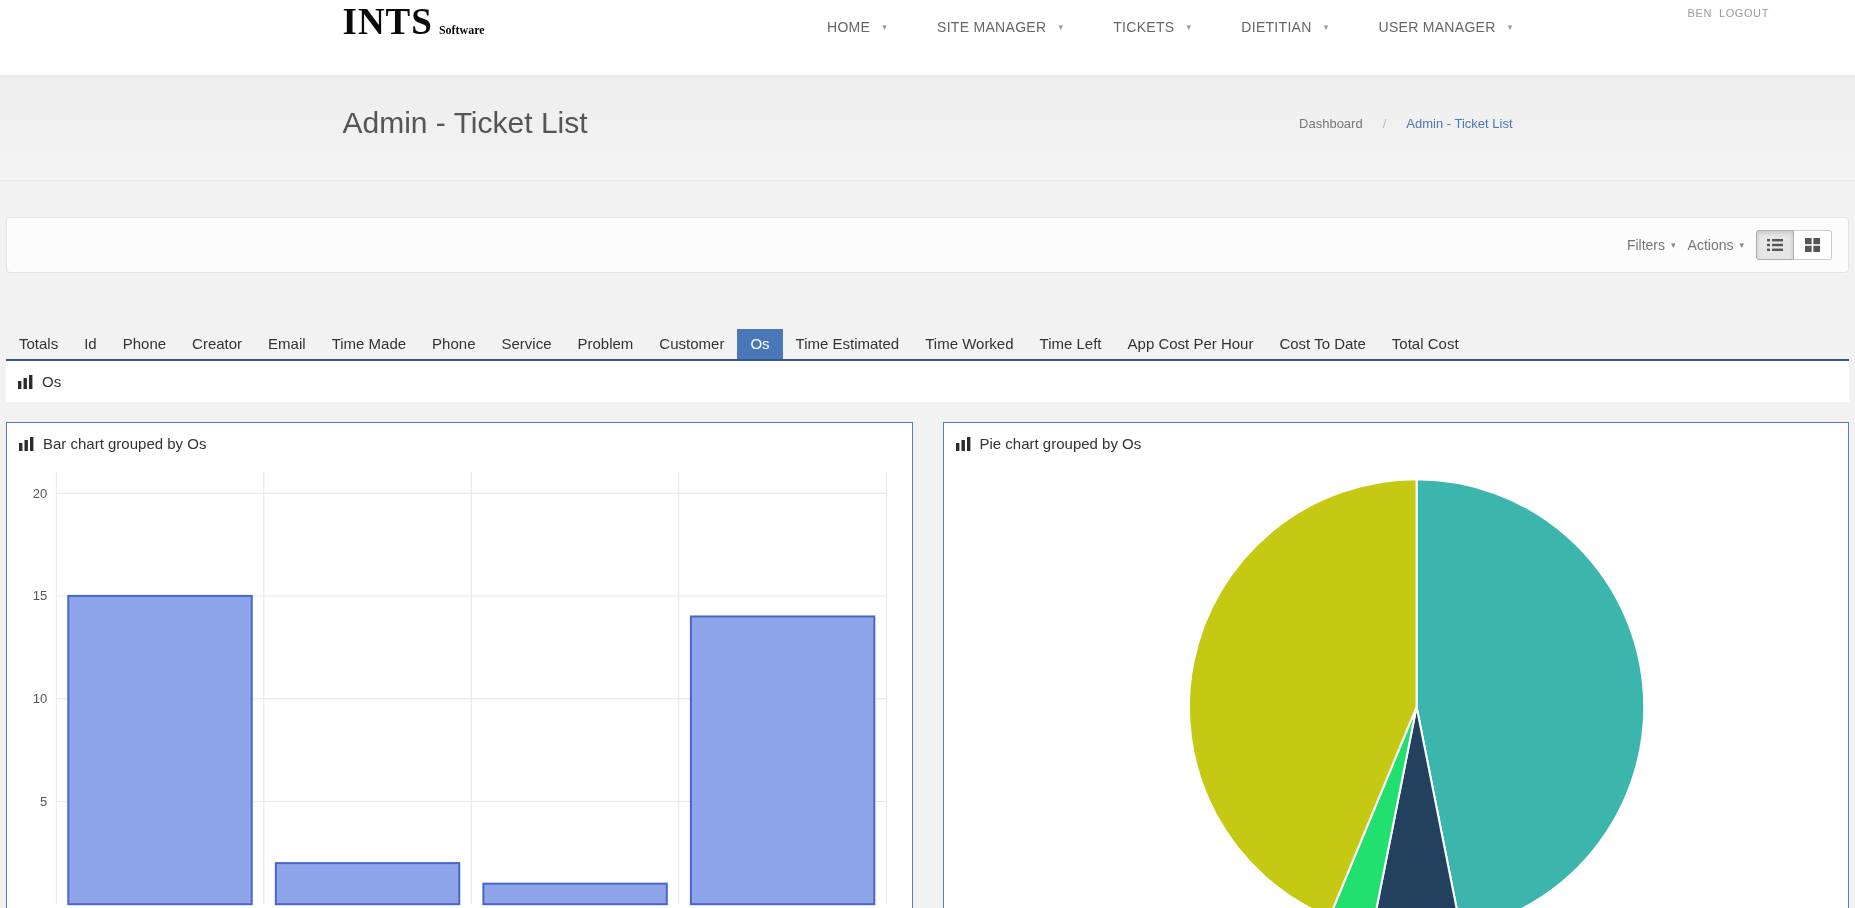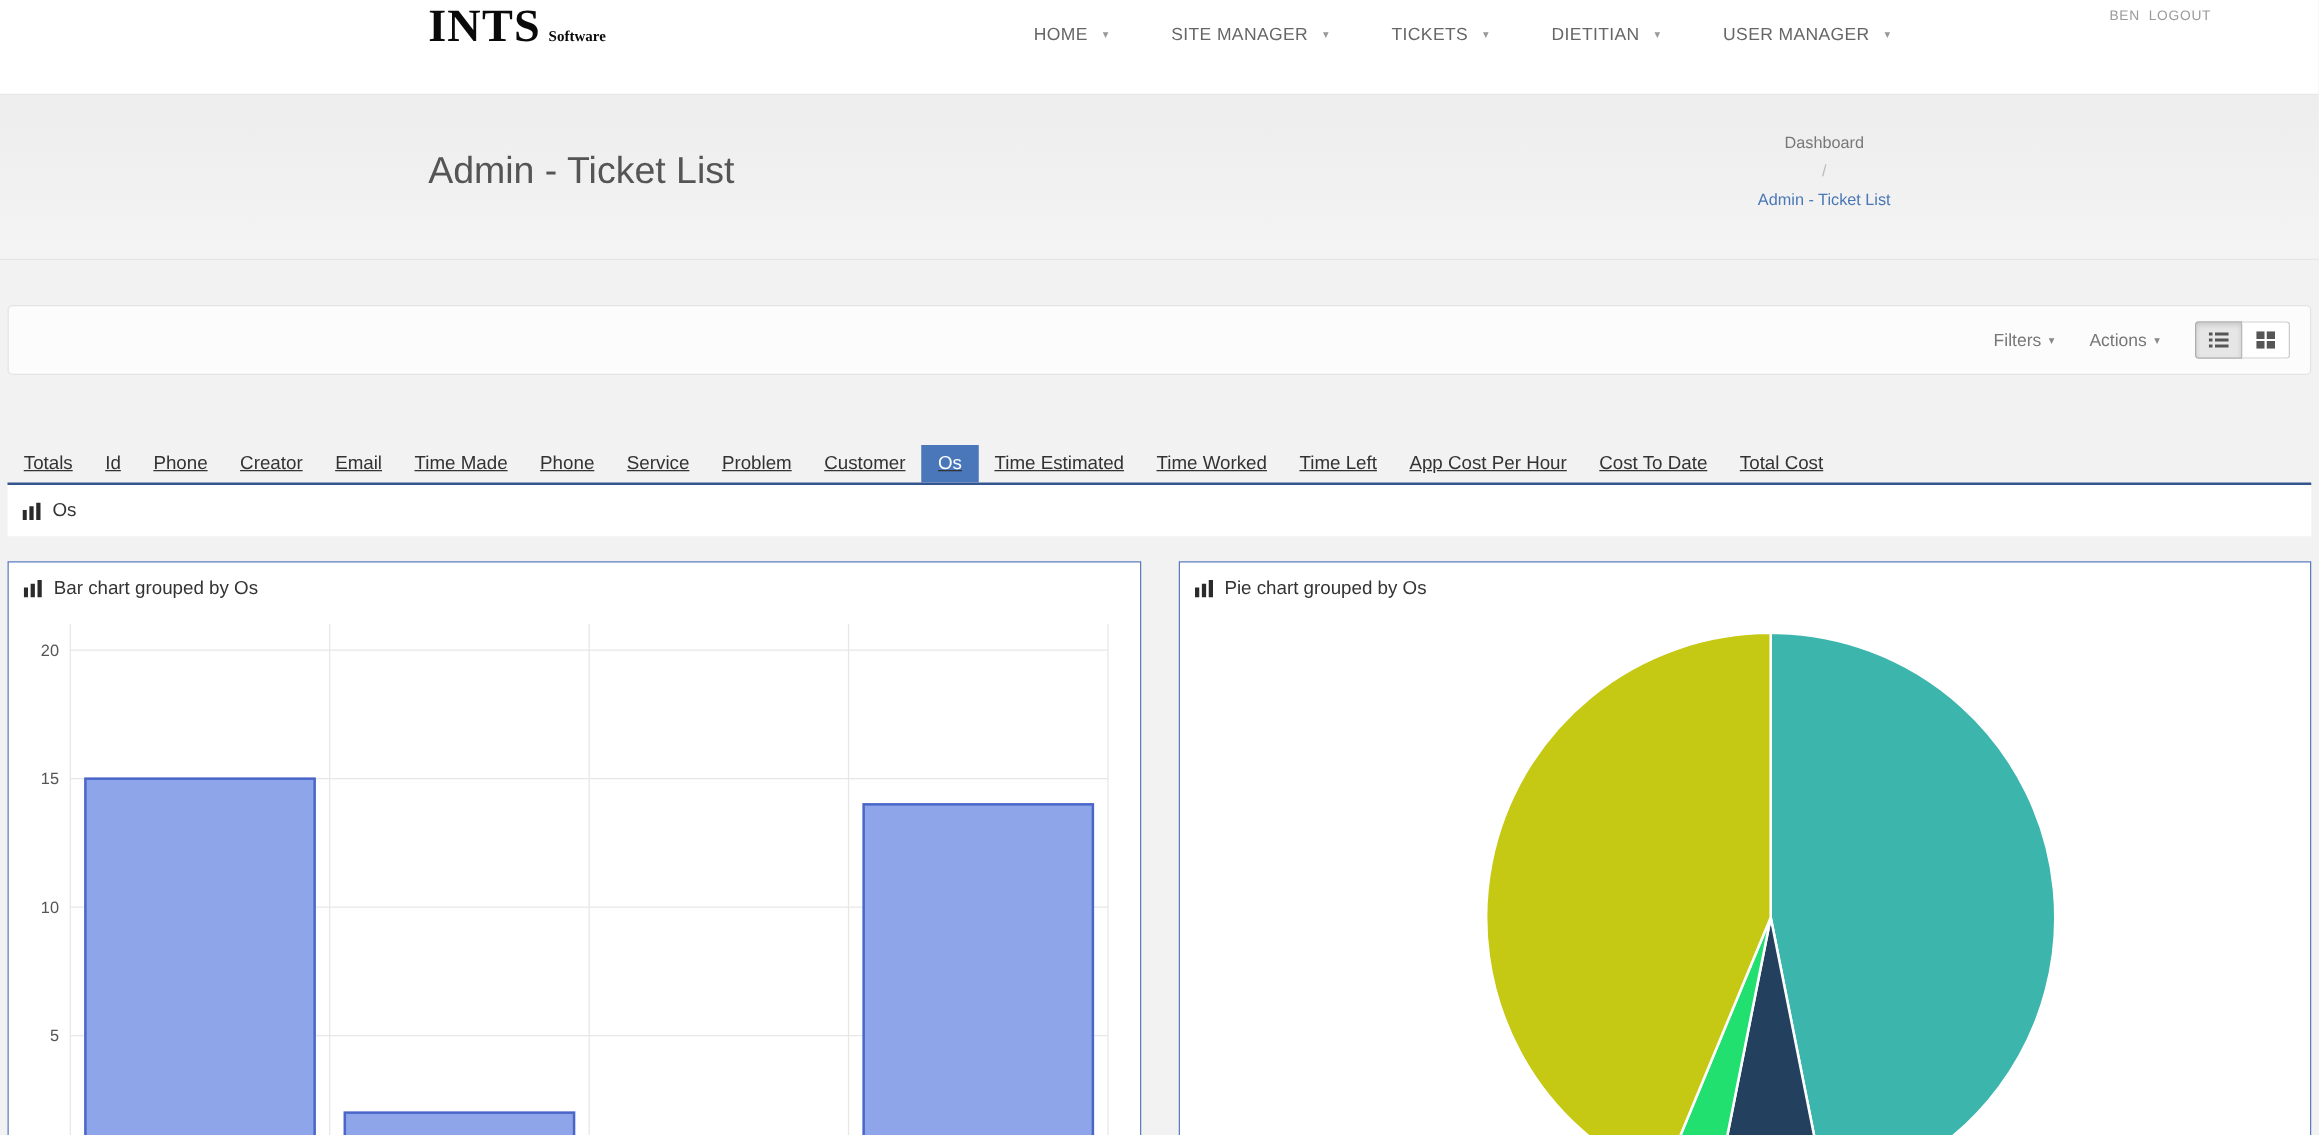--- a/index.html
+++ b/index.html
@@ -20,38 +20,38 @@
   .main-nav { display: flex; gap: 50px; padding-bottom: 8px; }
   .nav-item { font-size: 14px; color: #666; cursor: pointer; display: flex; align-items: center; gap: 12px; letter-spacing: .3px; }
   .nav-item .caret { font-size: 9px; color: #999; }
   .user-box { position: absolute; top: 7px; right: 86px; font-size: 11px; color: #9a9a9a; letter-spacing: .6px; display: flex; gap: 7px; margin-left: 25px; }
   .user-box span { cursor: pointer; }
 
   
   .page-header { background: linear-gradient(180deg,#ededed,#f4f4f4); border-bottom: 1px solid #e6e6e6; padding: 30px 0 40px; }
   .page-header-inner { display: flex; align-items: center; justify-content: space-between; }
   .page-title { font-size: 30px; font-weight: 400; color: #555; }
-  .breadcrumb { font-size: 13px; display: flex; gap: 8px; align-items: center; flex-direction: column; }
+  .breadcrumb { font-size: 13px; display: flex; gap: 20px; align-items: center; }
   .breadcrumb .bc-parent { color: #777; cursor: pointer; }
   .breadcrumb .bc-sep { color: #bbb; }
   .breadcrumb .bc-current { color: #4a77b5; cursor: pointer; }
 
   
   .toolbar { margin: 36px 6px 0; height: 56px; background: #fcfcfc; border: 1px solid #e4e4e4; border-radius: 4px;
-             display: flex; align-items: center; justify-content: flex-end; padding-right: 16px; gap: 28px; }
+             display: flex; align-items: center; justify-content: flex-end; padding-right: 16px; gap: 12px; }
   .dropdown-btn { font-size: 14px; color: #777; display: flex; align-items: center; gap: 6px; cursor: pointer; }
   .dropdown-btn .caret { font-size: 9px; color: #888; }
   .view-toggle { display: flex; }
   .icon-btn { width: 38px; height: 30px; border: 1px solid #ccc; background: #fff; display: flex; align-items: center; justify-content: center; cursor: pointer; }
   .icon-btn:first-child { border-radius: 3px 0 0 3px; }
   .icon-btn:last-child  { border-radius: 0 3px 3px 0; border-left: none; }
   .icon-btn.active { background: #e6e6e6; border-color: #adadad; box-shadow: inset 0 2px 4px rgba(0,0,0,.14); }
 
   
-  .tab-bar { margin: 56px 6px 0; display: flex; border-bottom: 2px solid #34558e; text-decoration: underline; }
+  .tab-bar { margin: 56px 6px 0; display: flex; border-bottom: 2px solid #34558e; }
   .tab { font-size: 15px; color: #333; padding: 6px 13px 7px; cursor: pointer; white-space: nowrap; }
   .tab.active { background: #4a76ba; color: #fff; }
 
   
   .section-strip { margin: 0 6px; background: #fff; height: 41px; display: flex; align-items: center; gap: 9px; padding-left: 12px;
                    font-size: 15px; color: #333; }
 
   
   .charts-row { margin: 20px 6px 0; display: flex; gap: 30px; }
   .chart-panel { flex: 1; background: #fff; border: 1px solid #5b7bbd; height: 560px; overflow: hidden; }

